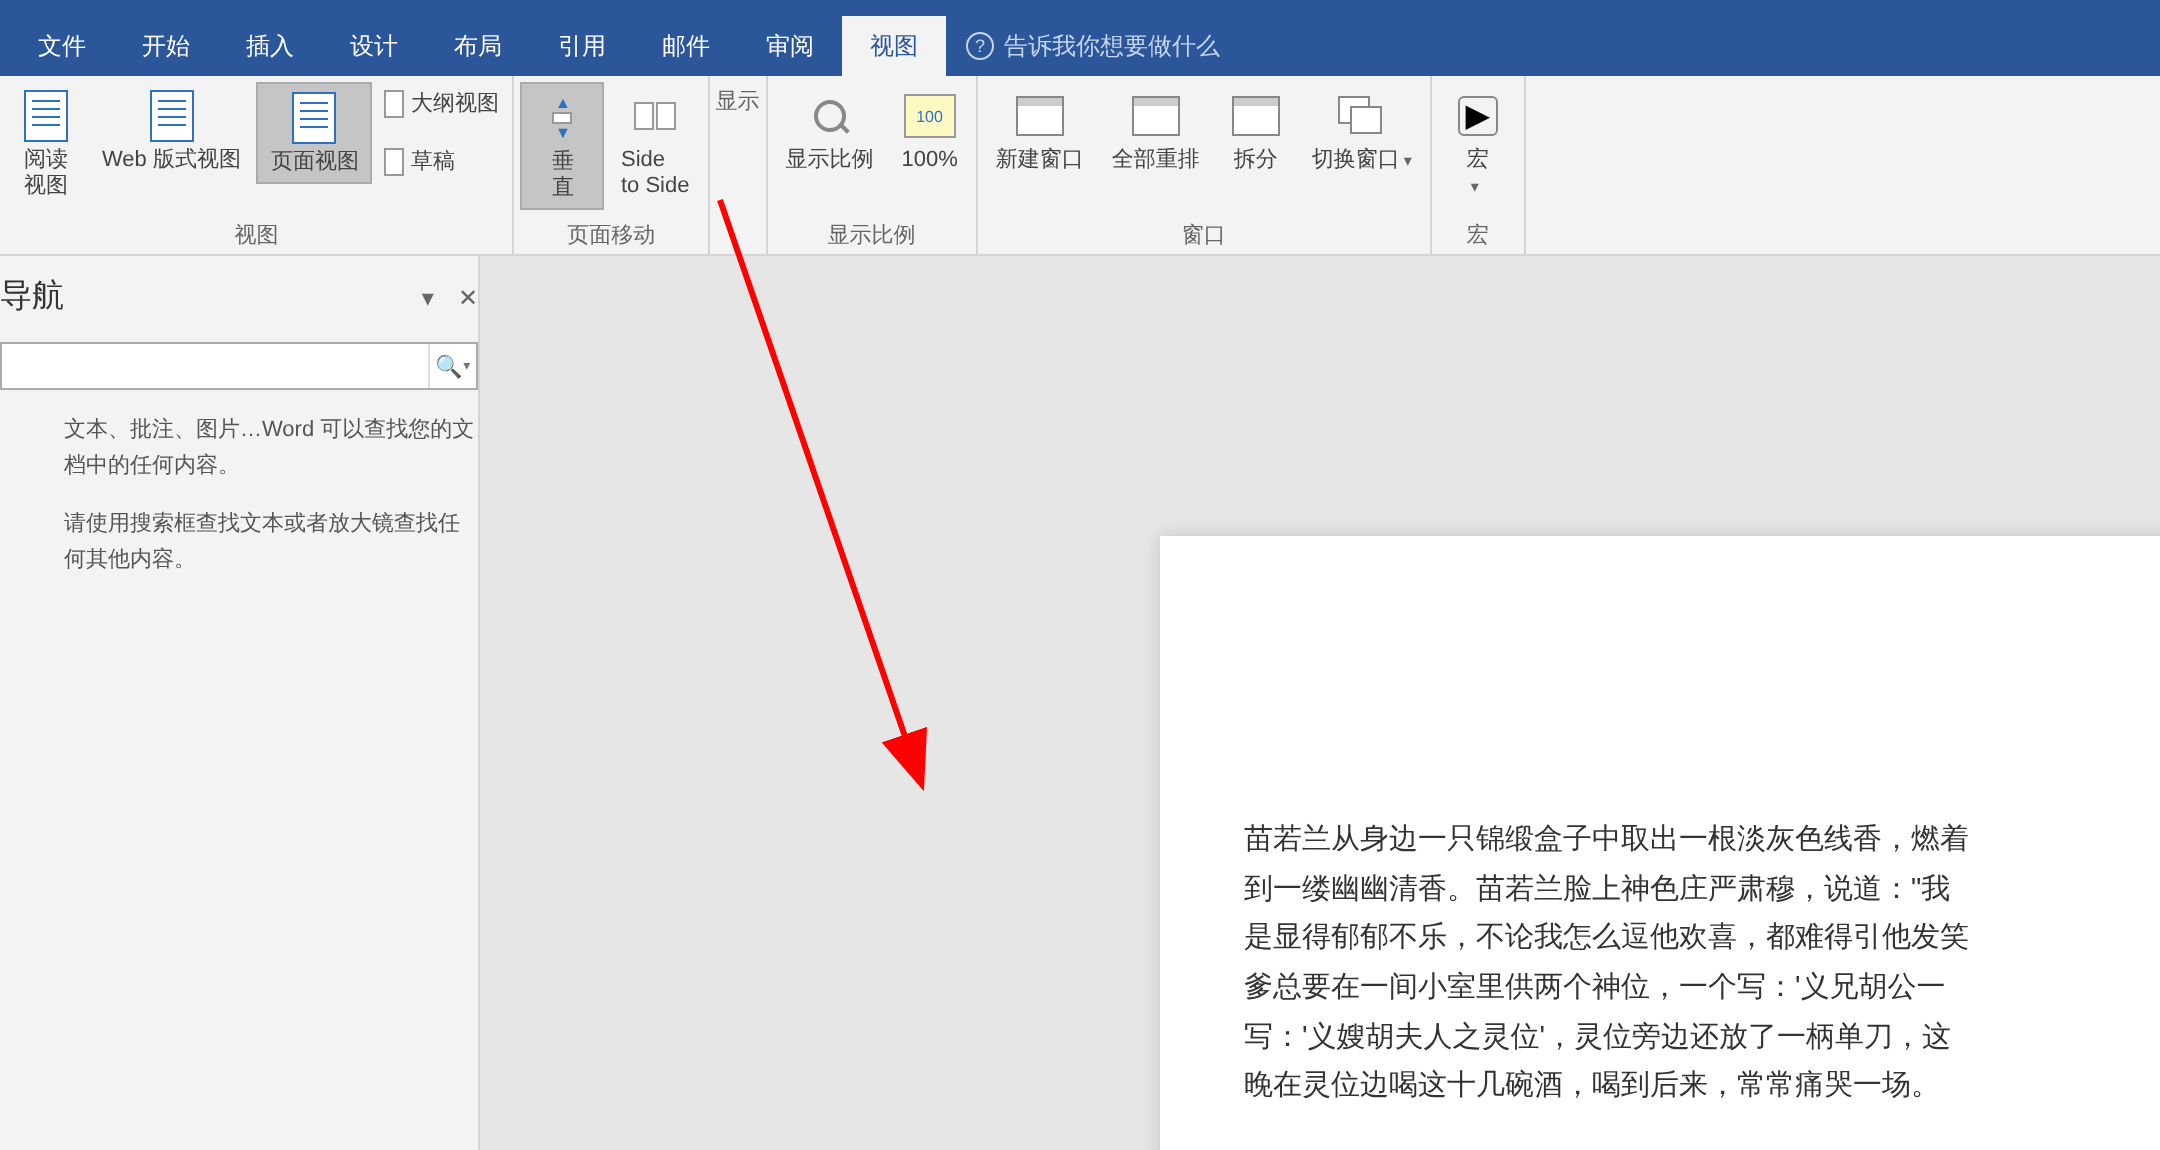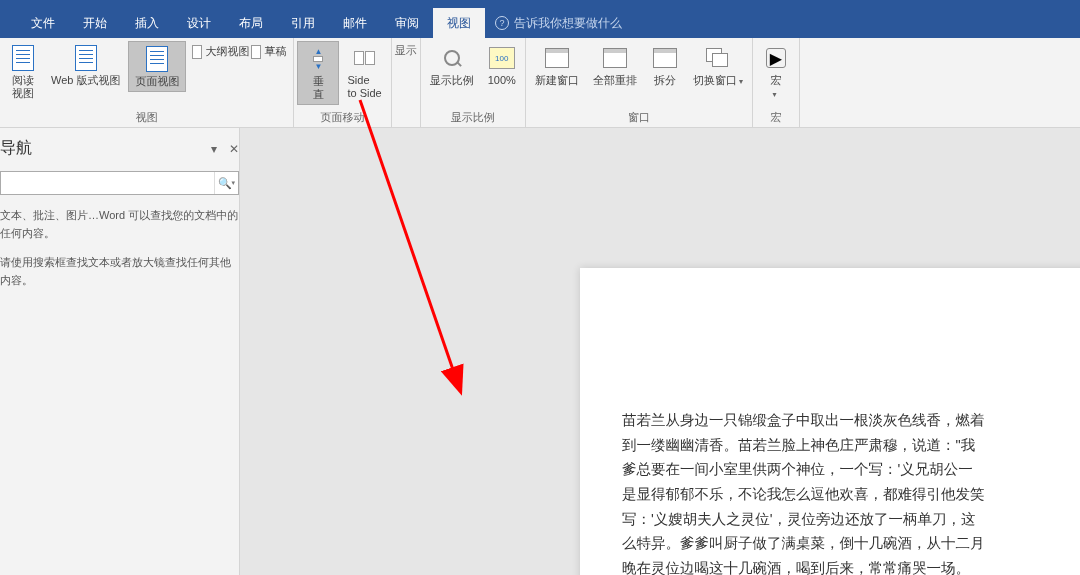--- a/index.html
+++ b/index.html
@@ -17,21 +17,21 @@
     }
     .title-bar {
       height: 8px;
       background: #2b579a;
     }
     .tab-bar {
       height: 30px;
       background: #2b579a;
       display: flex;
       align-items: center;
-      padding-left: 17px;
+      padding-left: 5px;
     }
     .tab {
       padding: 0 14px;
       height: 30px;
       display: flex;
       align-items: center;
       color: white;
       font-size: 12px;
       cursor: pointer;
     }
@@ -120,22 +120,22 @@
       font-size: 11px;
       color: #444;
       cursor: pointer;
     }
     .checkbox-item input {
       width: 12px;
       height: 12px;
     }
     .small-opts {
       display: flex;
-      flex-direction: row;
-      gap: 2px;
+      flex-direction: column;
+      gap: 14px;
       padding: 3px 4px;
       font-size: 11px;
       color: #444;
       justify-content: space-between;
     }
     .small-opts .opt {
       display: flex;
       align-items: center;
       gap: 3px;
       cursor: pointer;
@@ -211,20 +211,21 @@
     }
     .nav-tab.active {
       color: #2b579a;
       font-weight: bold;
       border-bottom: 2px solid #2b579a;
     }
     .nav-help {
       font-size: 11px;
       color: #555;
       line-height: 1.6;
+      margin-left: 32px;
     }
     .nav-help p {
       margin-bottom: 12px;
     }
     .doc-area {
       flex: 1;
       background: #e6e6e6;
       position: relative;
       overflow: hidden;
     }
@@ -542,24 +543,23 @@
       <p>请使用搜索框查找文本或者放大镜查找任何其他内容。</p>
     </div>
   </div>
 
   <div class="doc-area">
     <div class="cursor-mark"></div>
     <div class="page">
       <div class="doc-text">
         <p class="no-indent">苗若兰从身边一只锦缎盒子中取出一根淡灰色线香，燃着</p>
         <p class="no-indent">到一缕幽幽清香。苗若兰脸上神色庄严肃穆，说道："我</p>
+        <p class="no-indent">是显得郁郁不乐，不论我怎么逗他欢喜，都难得引他发笑</p>
         <p class="no-indent">爹总要在一间小室里供两个神位，一个写：'义兄胡公一</p>
-        <p class="no-indent">是显得郁郁不乐，不论我怎么逗他欢喜，都难得引他发笑</p>
         <p class="no-indent">写：'义嫂胡夫人之灵位'，灵位旁边还放了一柄单刀，这</p>
-        <p class="no-indent">么特异。爹爹叫厨子做了满桌菜，倒十几碗酒，从十二月</p>
         <p class="no-indent">晚在灵位边喝这十几碗酒，喝到后来，常常痛哭一场。</p>
 
       </div>
     </div>
   </div>
 </div>
 
 <svg class="red-arrow" width="1080" height="575" style="position:absolute;top:0;left:0;">
   <defs>
     <marker id="arrowhead" markerWidth="10" markerHeight="8" refX="2" refY="4" orient="auto">

